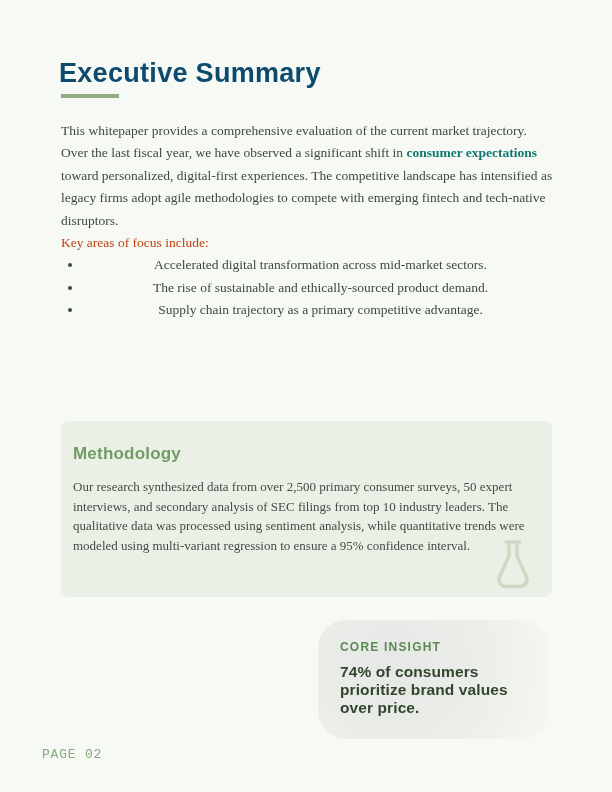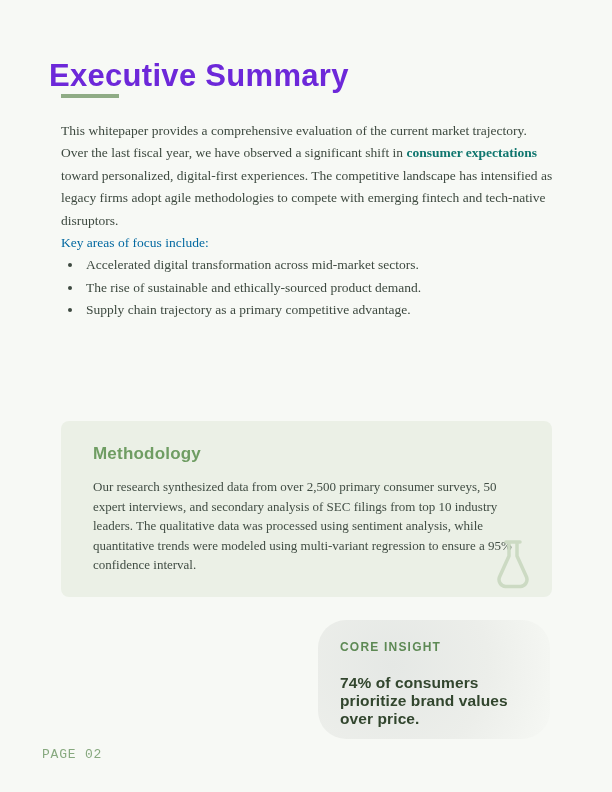--- a/index.html
+++ b/index.html
@@ -10,61 +10,61 @@
     position: relative;
     overflow: hidden;
   }
   .page {
     position: absolute;
     inset: 0;
     background: #f7f9f5;
   }
   .page-title {
     position: absolute;
-    left: 49px; top: 58px;
+    left: 59px; top: 58px;
     font-family: "Liberation Sans", "DejaVu Sans", sans-serif;
     font-weight: 700;
-    font-size: 31px;
+    font-size: 27px;
     letter-spacing: 0.3px;
-    color: #6d28d9;
+    color: #0c4a6e;
   }
   .title-underline {
     position: absolute;
     left: 61px; top: 94px;
     width: 58px; height: 4px;
     background: #8fac85;
   }
   .intro-block {
     position: absolute;
     left: 61px; top: 120px;
     width: 494px;
     font-size: 13.5px;
     line-height: 22.4px;
     color: #3e4a40;
   }
   .intro-block strong { color: #0f766e; font-weight: 700; }
   .focus-intro {
     font-size: 13.5px;
     line-height: 22.4px;
-    color: #0369a1;
+    color: #c2410c;
   }
   .focus-list {
     margin-left: 22px;
     font-size: 13.5px;
     line-height: 22.4px;
     color: #3e4a40;
   }
-  .focus-list li { padding-left: 3px; }
+  .focus-list li { padding-left: 3px; text-align: center; }
   .methodology-card {
     position: absolute;
     left: 61px; top: 421px;
     width: 491px; height: 176px;
     background: #ebf0e6;
     border-radius: 8px;
-    padding: 23px 32px;
+    padding: 23px 12px;
   }
   .methodology-title {
     font-family: "Liberation Sans", "DejaVu Sans", sans-serif;
     font-weight: 700;
     font-size: 17px;
     letter-spacing: 0.2px;
     color: #6f9d63;
   }
   .methodology-body {
     margin-top: 13px;
@@ -86,21 +86,21 @@
     padding: 20px 22px;
   }
   .core-insight-label {
     font-family: "Liberation Sans", "DejaVu Sans", sans-serif;
     font-weight: 700;
     font-size: 12px;
     letter-spacing: 1.2px;
     color: #5d8954;
   }
   .core-insight-text {
-    margin-top: 20px;
+    margin-top: 9px;
     font-family: "Liberation Sans", "DejaVu Sans", sans-serif;
     font-weight: 700;
     font-size: 15.5px;
     line-height: 18px;
     letter-spacing: 0.1px;
     color: #32462e;
     width: 180px;
   }
   .page-number {
     position: absolute;

